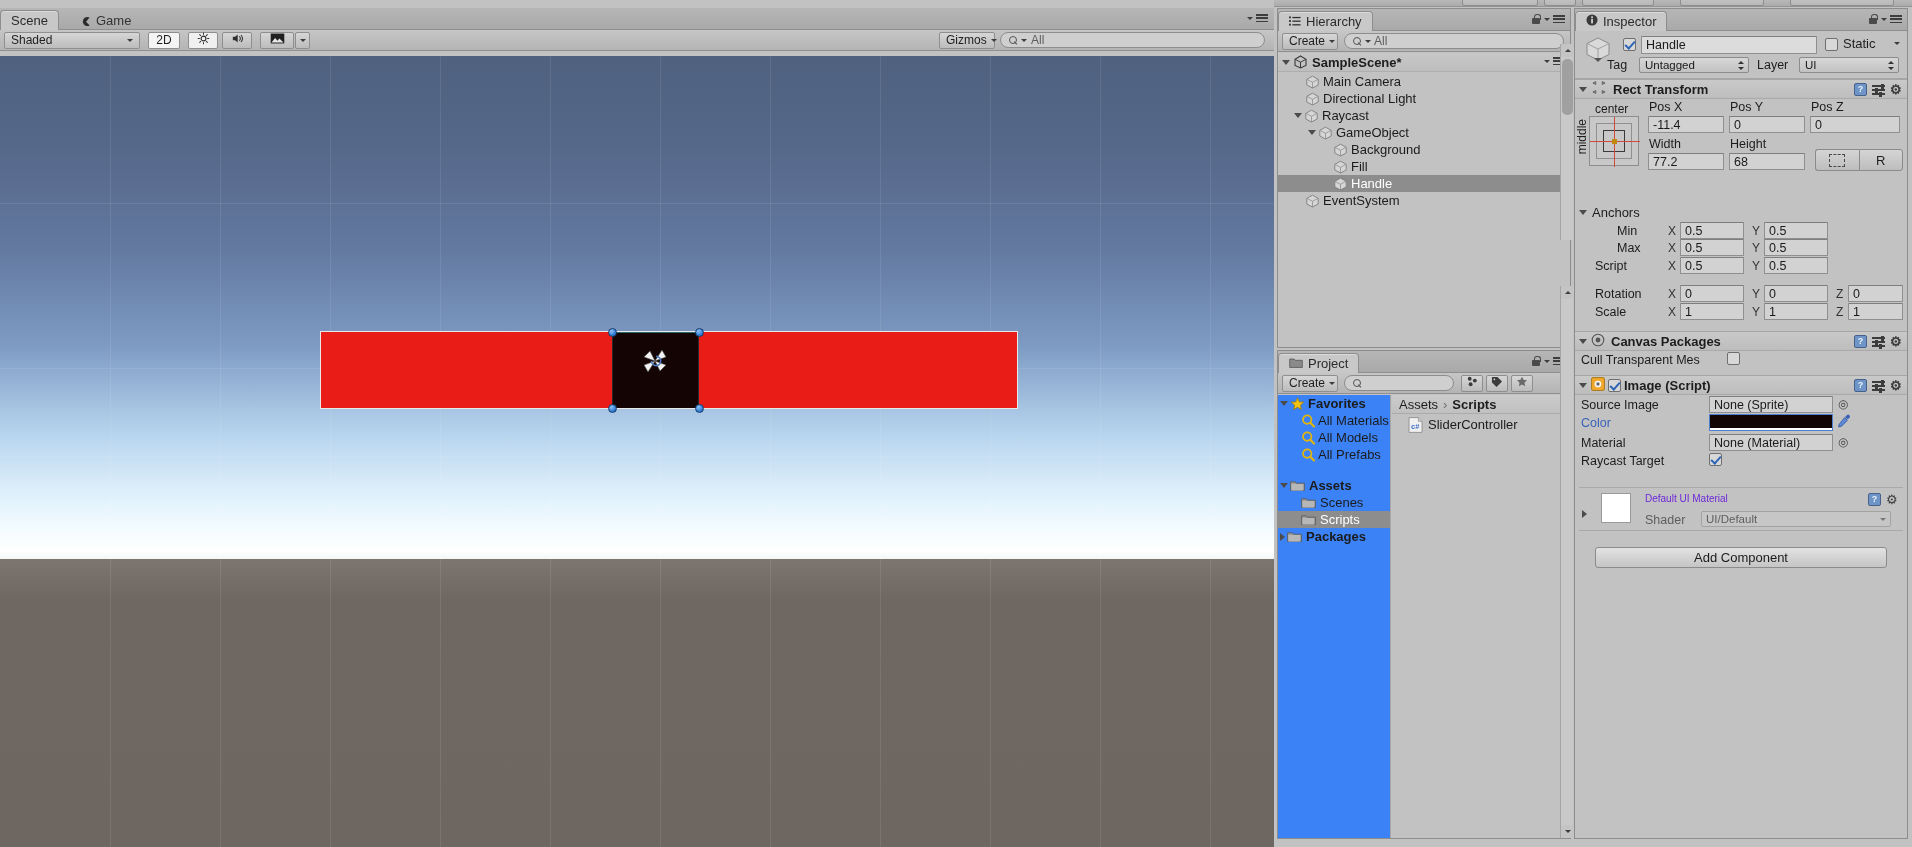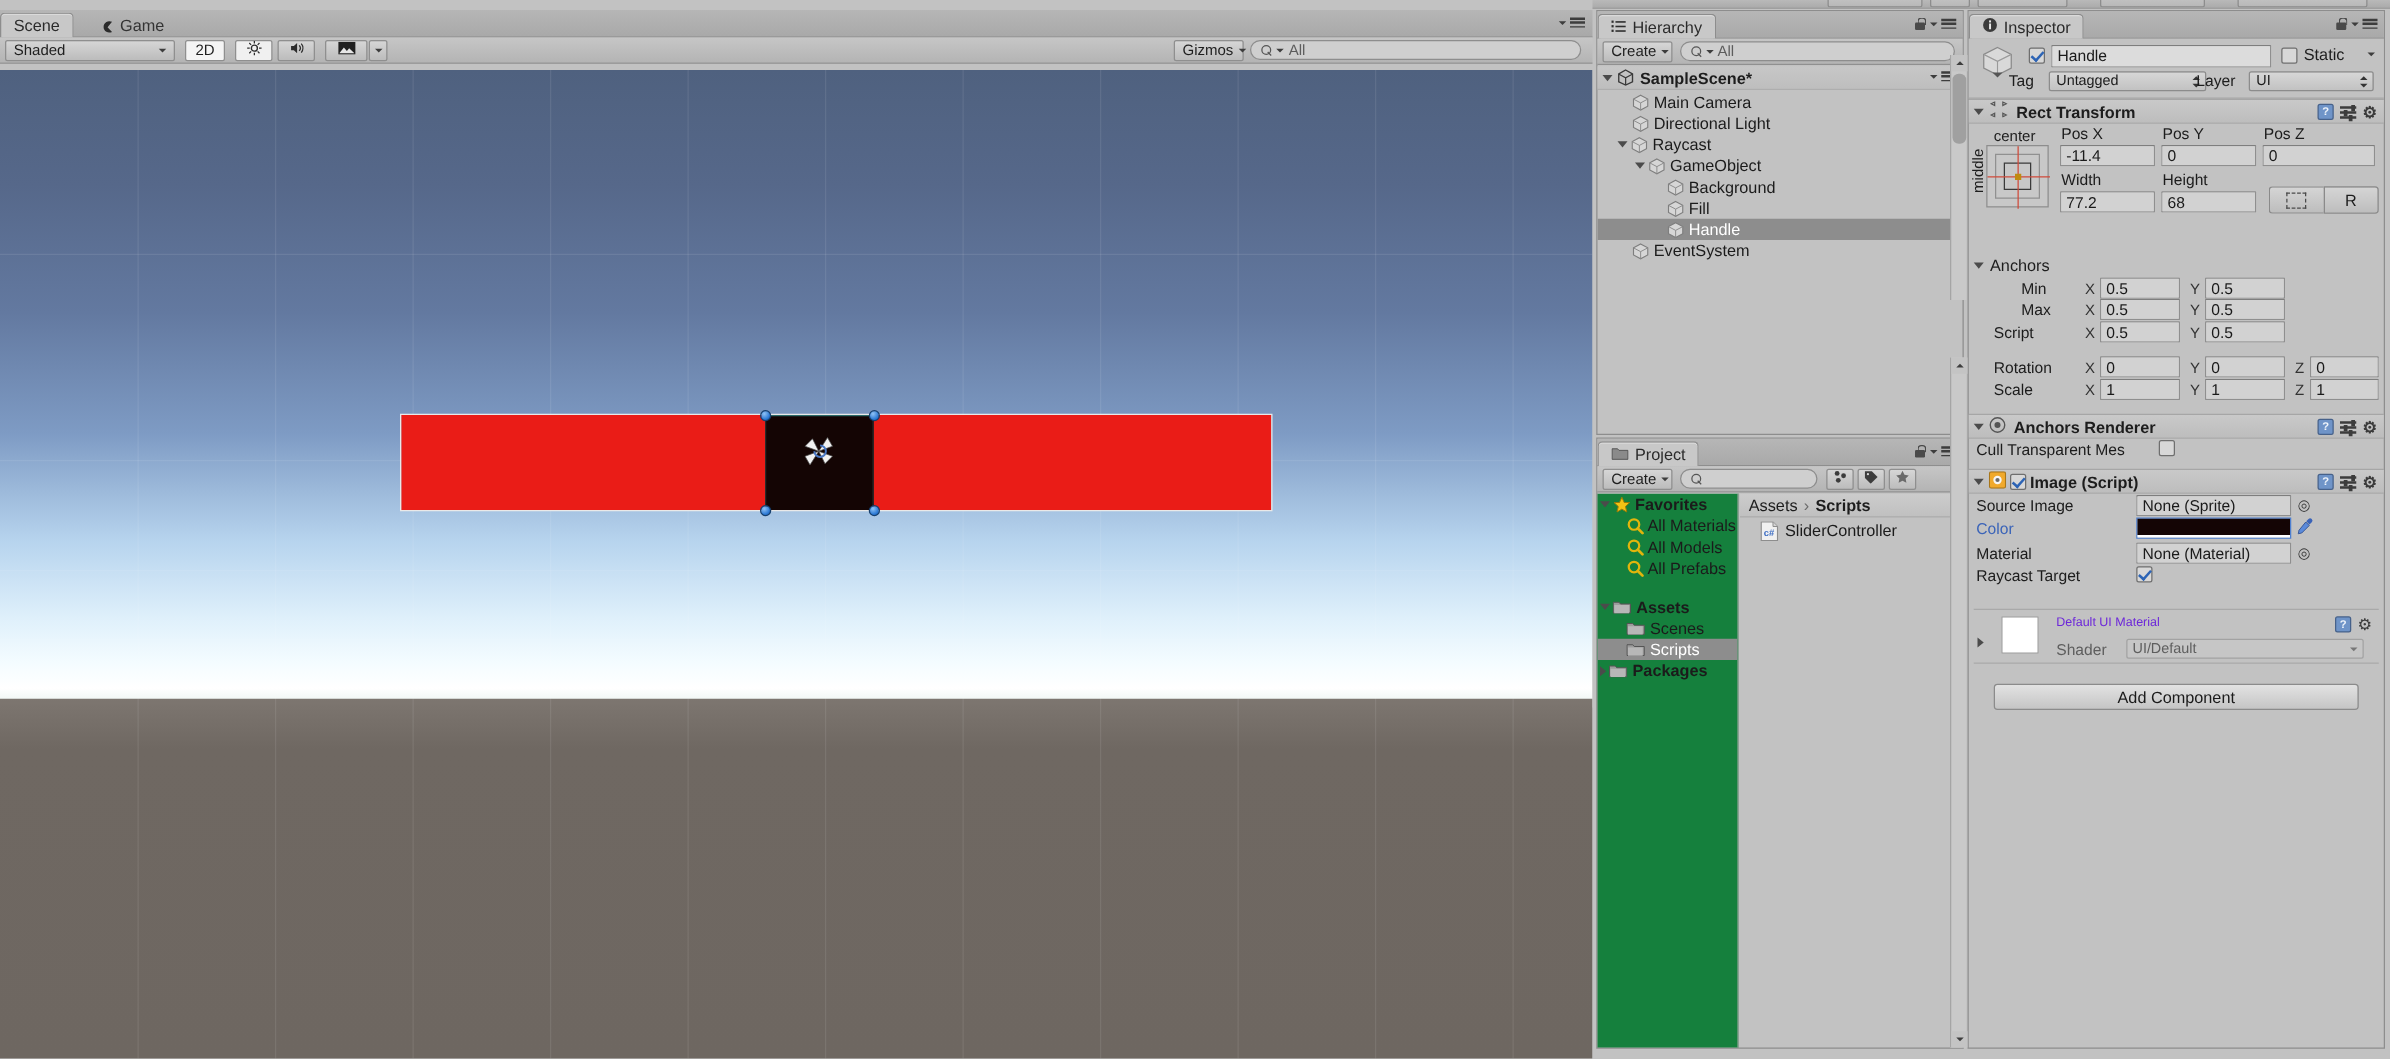--- a/index.html
+++ b/index.html
@@ -514,21 +514,21 @@
       </div>
       <div class="btn" style="width:22px;justify-content:center;margin-left:3px;">
         <span>
           <svg viewBox="0 0 13 12" width="12" height="11">
               <path d="M6.5 0.7 8.2 4.2l3.8.5-2.8 2.7.7 3.8-3.4-1.8-3.4 1.8.7-3.8L1 4.7l3.8-.5z" fill="#6a6a6a"></path>
             </svg>
         </span>
       </div>
     </div>
 
-    <div id="project-tree" style="position:absolute;left:0;top:44px;width:113px;bottom:0;background:#15803d;border-right:1px solid #a7a7a7;overflow:hidden;">
+    <div id="project-tree" style="position:absolute;left:0;top:44px;width:113px;bottom:0;background:#3b82f6;border-right:1px solid #a7a7a7;overflow:hidden;">
         <div class="treerow" style="padding-left: 2px;">
           <span class="twisty"></span>
           <span class="star"><svg viewBox="0 0 15 14" width="15" height="14">
               <path d="M7.5 0.8 9.4 5h4.4l-3.4 3.2 1 4.4-3.9-2.3-3.9 2.3 1-4.4L1.2 5h4.4z" fill="#f3c314" stroke="#9a7b08" stroke-width="0.8"></path>
             </svg></span>
           <span style="font-weight:bold">Favorites</span>
         </div>
         <div class="treerow" style="padding-left: 12px;">
           <span class="twisty none"></span>
           <span class="magsearchico"><svg viewBox="0 0 15 14" width="15" height="14">
@@ -638,21 +638,21 @@
       </span>
       <span class="chk on" style="position:absolute;left:48px;top:7px;"></span>
       <div class="tfield white" style="position:absolute;left:66px;top:5px;width:176px;height:18px;">
         <span>Handle</span>
       </div>
       <span class="chk" style="position:absolute;left:250px;top:7px;"></span>
       <span style="position:absolute;left:268px;top:5px;font-size:13px;">Static</span>
       <span class="tinycaret" style="position:absolute;right:7px;top:11px;"></span>
 
       <span style="position:absolute;left:32px;top:27px;font-size:12.5px;">Tag</span>
-      <div class="popup" style="position:absolute;left:64px;top:26px;width:126px;">
+      <div class="popup" style="position:absolute;left:64px;top:26px;width:110px;">
         <span>Untagged</span>
         <span class="updn"></span>
       </div>
       <span style="position:absolute;left:182px;top:27px;font-size:12.5px;">Layer</span>
       <div class="popup" style="position:absolute;left:224px;top:26px;width:100px;">
         <span>UI</span>
         <span class="updn"></span>
       </div>
     </div>
 
@@ -794,21 +794,21 @@
     </div>
 
     <div class="comp-head" style="position:absolute;left:0;right:0;top:322px;">
       <span class="twisty" style="margin-right:4px;"></span>
       <span style="margin-right:6px;">
         <svg viewBox="0 0 15 15" width="14" height="14">
           <circle cx="7.5" cy="7.5" r="6.2" fill="none" stroke="#555" stroke-width="1.2"></circle>
           <circle cx="7.5" cy="7.5" r="2.6" fill="#555"></circle>
         </svg>
       </span>
-      <span>Anchors Renderer</span>
+      <span>Canvas Packages</span>
       <span class="comp-icons">
         <span class="helpico">?</span>
         <span class="presetico">
             <i></i>
             <i></i>
             <i></i>
             <b style="left:9px;top:-0.5px"></b>
             <b style="left:3px;top:3.5px"></b>
             <b style="left:7px;top:7.5px"></b>
           </span>

